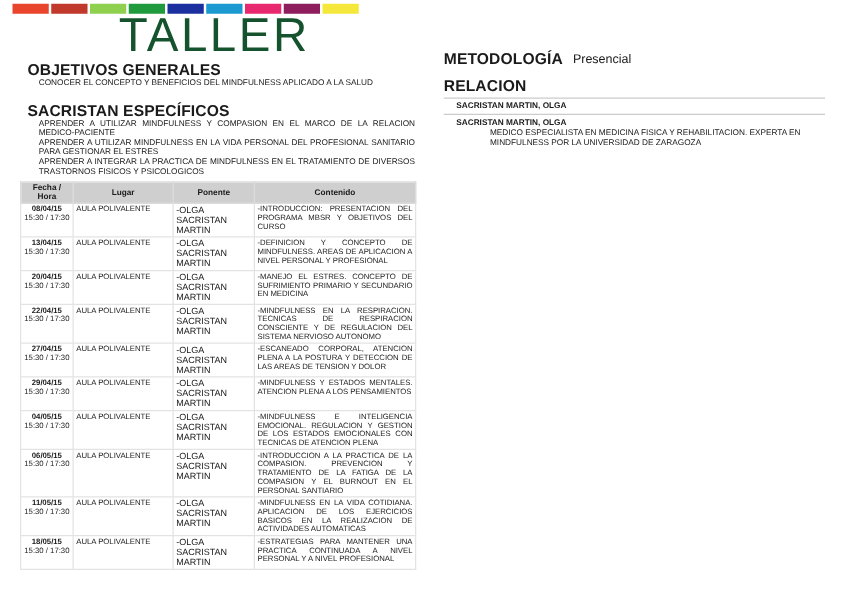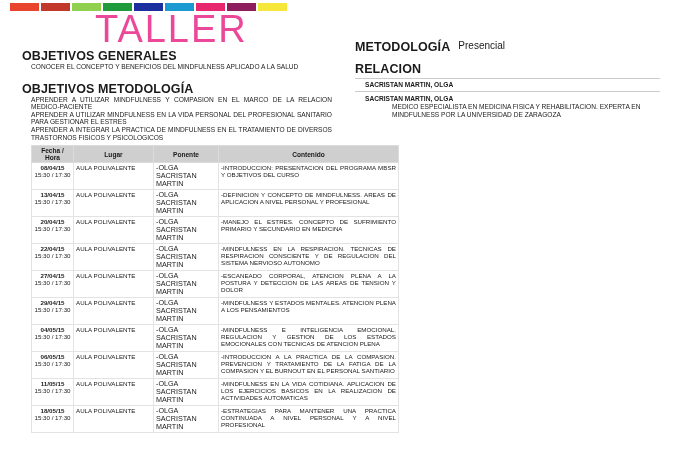--- a/index.html
+++ b/index.html
@@ -3,38 +3,38 @@
 <meta charset="utf-8">
 <style>
   html, body { margin:0; padding:0; }
   body {
     width:676px; height:473px; background:#ffffff; position:relative; overflow:hidden;
     font-family:"Liberation Sans", sans-serif; color:#1a1a1a;
   }
   .colorbar { position:absolute; top:3px; left:10px; display:flex; gap:2px; }
   .colorbar span { display:block; width:29px; height:8px; }
   .watermark {
-    position:absolute; top:8px; left:95px; font-size:38px; color:#ec4899;
+    position:absolute; top:8px; left:95px; font-size:38px; color:#14532d;
     letter-spacing:2px; font-weight:normal;
   }
   .left { position:absolute; left:22px; top:38px; width:310px; }
   .right { position:absolute; left:355px; top:40px; width:305px; }
   h2 { margin:0; font-size:12.5px; font-weight:bold; letter-spacing:0.1px; }
   .sec { margin-bottom:3px;margin-top:11px; }
   .body-txt { font-size:6.6px; line-height:7.6px; padding-left:9px; text-align:justify; }
   .obj-item { text-align:justify; }
-  table { position:absolute; left:31px; top:145px; width:368px; border-collapse:collapse; font-size:6.2px; }
+  table { position:absolute; left:16px; top:145px; width:317px; border-collapse:collapse; font-size:6.2px; }
   th { background:#cfcfcf; font-size:6.6px; font-weight:bold; padding:1px 2px; border:1px solid #dcdcdc; height:7px; }
   td { border:1px solid #e3e3e3; vertical-align:top; padding:1px 2px; line-height:7px; }
   td.date { width:37px; text-align:center; }
   td.date b { display:block; font-weight:bold; }
   td.lugar { width:75px; }
   td.ponente { width:60px; font-size:7.2px; line-height:8px; }
   td.cont { text-align:justify; }
-  .metod { display:flex; align-items:flex-start; gap:8px; }
+  .metod { display:flex; align-items:center; gap:8px; }
   .metod .val { font-size:10px; }
   .pon-name { font-size:6.6px; font-weight:bold; padding:2px 0 3px 10px; border-bottom:1px solid #cccccc; }
   .pon-name2 { font-size:6.6px; font-weight:bold; padding:3px 0 1px 10px; }
   .pon-desc { font-size:6.6px; line-height:7.6px; padding-left:37px; }
 </style>
 </head>
 <body>
 
 <div class="colorbar">
   <span style="background: rgb(232, 69, 44);"></span>
@@ -48,21 +48,21 @@
   <span style="background: rgb(246, 232, 58);"></span>
 </div>
 <div class="watermark">TALLER</div>
 
 <div class="left">
   <div class="sec">
     <h2>OBJETIVOS GENERALES</h2>
     <div class="body-txt">CONOCER EL CONCEPTO Y BENEFICIOS DEL MINDFULNESS APLICADO A LA SALUD</div>
   </div>
   <div class="sec">
-    <h2>OBJETIVOS METODOLOGÍA</h2>
+    <h2>SACRISTAN ESPECÍFICOS</h2>
     <div class="body-txt">
       <div class="obj-item">APRENDER A UTILIZAR MINDFULNESS Y COMPASION EN EL MARCO DE LA RELACION MEDICO-PACIENTE</div>
       <div class="obj-item">APRENDER A UTILIZAR MINDFULNESS EN LA VIDA PERSONAL DEL PROFESIONAL SANITARIO PARA GESTIONAR EL ESTRES</div>
       <div class="obj-item">APRENDER A INTEGRAR LA PRACTICA DE MINDFULNESS EN EL TRATAMIENTO DE DIVERSOS TRASTORNOS FISICOS Y PSICOLOGICOS</div>
     </div>
   </div>
 </div>
 
 <table>
   <thead>

